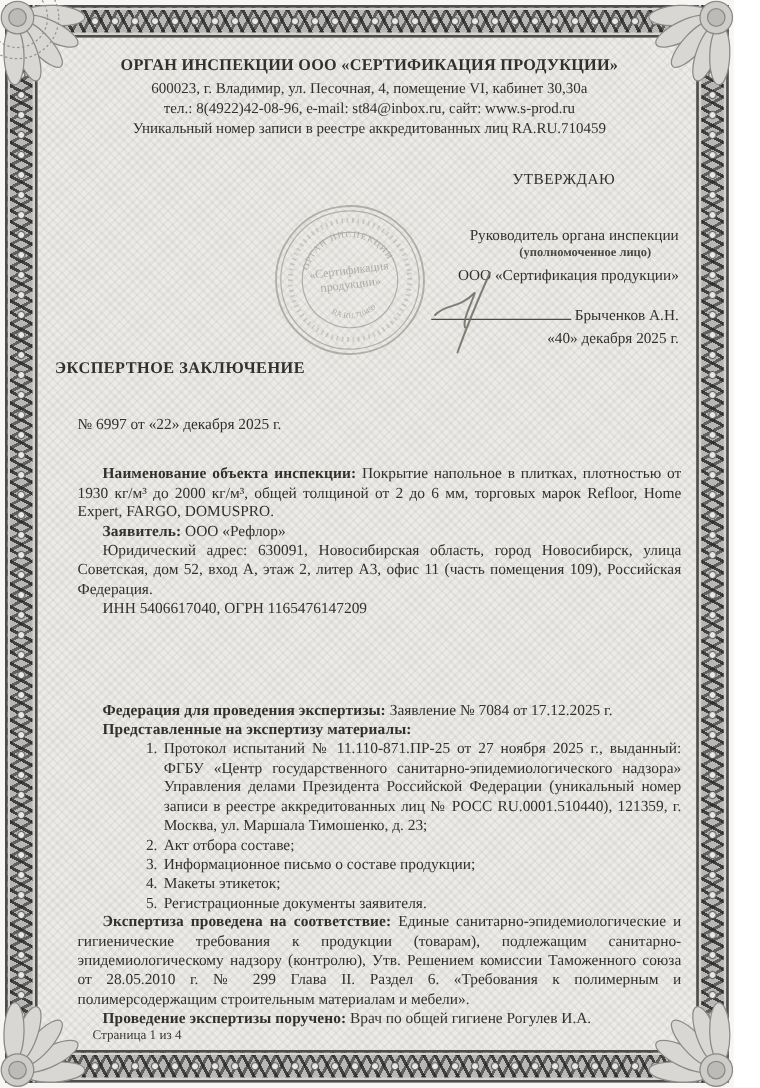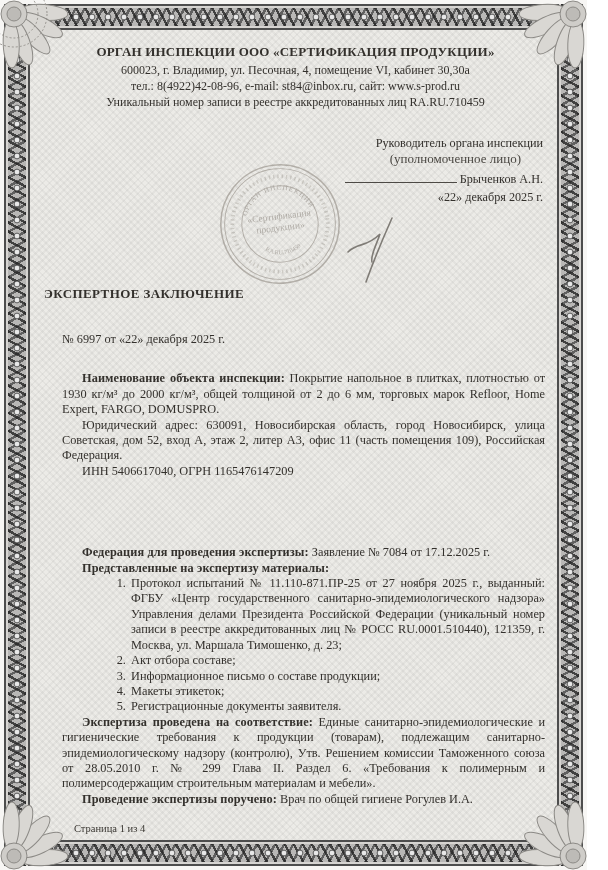--- a/index.html
+++ b/index.html
@@ -46,22 +46,22 @@
   .corner-tl{left:0;top:0;}
   .corner-tr{right:0;top:0;transform:scaleX(-1);}
   .corner-bl{left:0;bottom:0;transform:scaleY(-1);}
   .corner-br{right:0;bottom:0;transform:scale(-1,-1);}
   
   .content{position:absolute;left:0;top:0;right:0;bottom:0;z-index:5;}
   .header{position:absolute;top:44px;left:44px;right:40px;text-align:center;line-height:16px;font-size:12px;}
   .header .org{font-weight:bold;font-size:13px;letter-spacing:.2px;margin-bottom:2px;}
   .approval{position:absolute;top:136px;right:44px;width:240px;text-align:right;font-size:12.2px;line-height:14.5px;}
   .approve-word{text-align:center;padding-left:56px;margin-bottom:30px;letter-spacing:.4px;}
-  .role-note{font-size:13px;color:#4a4742;margin:1px 22px 2px 0;}
-  .sig-row{margin-top:6px;white-space:nowrap;}
+  .role-note{font-size:10px;color:#4a4742;margin:1px 22px 2px 0;font-weight:bold;}
+  .sig-row{margin-top:18px;white-space:nowrap;}
   .sig-line{display:inline-block;width:112px;border-bottom:1px solid #4d4a45;vertical-align:baseline;}
   .date-line{margin-top:3px;}
   .stamp{
     position:absolute;left:218px;top:162px;width:124px;height:124px;
     opacity:.62;transform:rotate(-7deg);z-index:2;
   }
   .signature{position:absolute;left:336px;top:212px;width:78px;height:78px;z-index:6;opacity:.85;}
   .title{position:absolute;top:286px;left:44px;right:40px;font-weight:bold;font-size:13px;letter-spacing:.4px;}
   .body-flow{position:absolute;top:332px;left:62px;right:42px;font-size:12.3px;line-height:15.4px;}
   .doc-no{margin-bottom:24px;}
@@ -180,33 +180,38 @@
     <div class="signature">
       <svg viewBox="0 0 78 78">
         <g fill="none" stroke="#6e6a64" stroke-width="1.6" stroke-linecap="round">
           <path d="M56,6 C48,24 40,42 30,70"></path>
           <path d="M12,40 C22,30 30,36 44,22 C40,34 34,44 36,50"></path>
         </g>
       </svg>
     </div>
 
     <div class="approval">
+      <div class="approve-word">УТВЕРЖДАЮ</div>
       <div>Руководитель органа инспекции</div>
       <div class="role-note">(уполномоченное лицо)</div>
+      <div>ООО «Сертификация продукции»</div>
       <div class="sig-row"><span class="sig-line"></span> <span>Брыченков А.Н.</span></div>
-      <div class="date-line">«22» декабря 2025 г.</div>
+      <div class="date-line">«40» декабря 2025 г.</div>
     </div>
 
     <div class="title">ЭКСПЕРТНОЕ ЗАКЛЮЧЕНИЕ</div>
 
     <div class="body-flow">
       <div class="doc-no">№ 6997 от «22» декабря 2025 г.</div>
 
       <p class="para">
         <b>Наименование объекта инспекции:</b><span> Покрытие напольное в плитках, плотностью от 1930 кг/м³ до 2000 кг/м³, общей толщиной от 2 до 6 мм, торговых марок Refloor, Home Expert, FARGO, DOMUSPRO.</span>
+      </p>
+      <p class="para">
+        <b>Заявитель:</b><span> ООО «Рефлор»</span>
       </p>
       <p class="para">Юридический адрес: 630091, Новосибирская область, город Новосибирск, улица Советская, дом 52, вход А, этаж 2, литер А3, офис 11 (часть помещения 109), Российская Федерация.</p>
       <p class="para">ИНН 5406617040, ОГРН 1165476147209</p>
 
       <p class="para gap-before">
         <b>Федерация для проведения экспертизы:</b><span> Заявление № 7084 от 17.12.2025 г.</span>
       </p>
       <p class="para"><b>Представленные на экспертизу материалы:</b></p>
       <ol class="materials">
         <li>Протокол испытаний № 11.110-871.ПР-25 от 27 ноября 2025 г., выданный: ФГБУ «Центр государственного санитарно-эпидемиологического надзора» Управления делами Президента Российской Федерации (уникальный номер записи в реестре аккредитованных лиц № РОСС RU.0001.510440), 121359, г. Москва, ул. Маршала Тимошенко, д. 23;</li>

